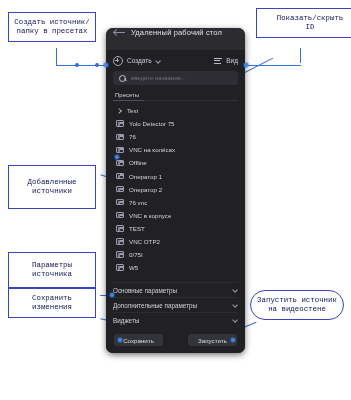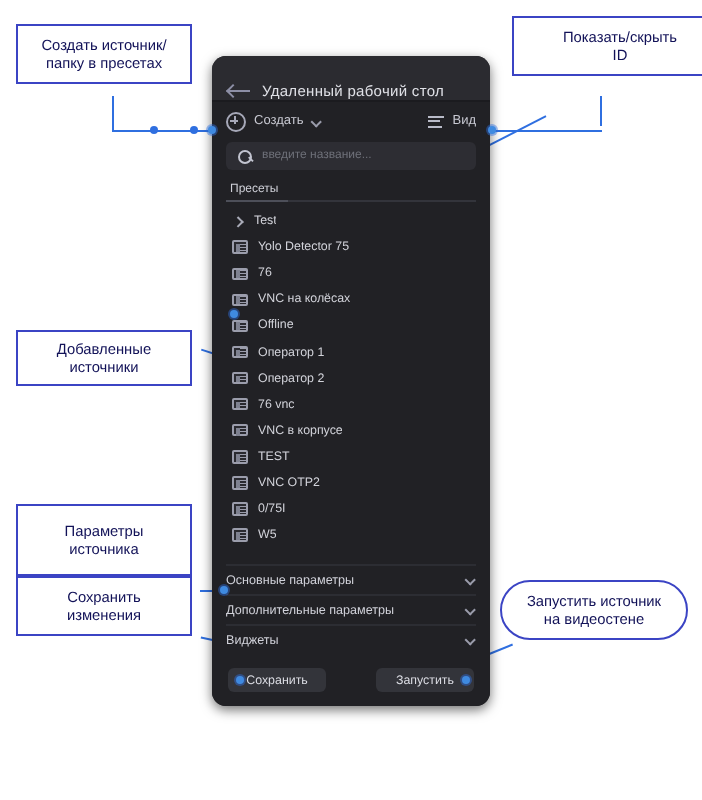--- a/index.html
+++ b/index.html
@@ -14,21 +14,21 @@
 
   
   .panel{
     position:absolute;left:106px;top:28px;width:139px;height:325px;
     background:#212125;border-radius:7px;
     box-shadow:0 2px 6px rgba(0,0,0,.55);
     overflow:hidden;display:flex;flex-direction:column;
   }
   .titlebar{
     height:22px;flex:0 0 22px;background:#2b2b30;
-    display:flex;align-items:flex-end;gap:6px;padding:0 8px;
+    display:flex;align-items:flex-start;gap:6px;padding:0 8px;
     border-bottom:1px solid #1b1b1f;
   }
   .back-ico{width:11px;height:9px;flex:0 0 11px;position:relative;}
   .back-ico:before{content:"";position:absolute;left:0;top:4px;width:11px;height:1px;background:#8d8fa6;}
   .back-ico:after{content:"";position:absolute;left:0;top:1.5px;width:4px;height:4px;
      border-left:1px solid #8d8fa6;border-bottom:1px solid #8d8fa6;transform:rotate(45deg);}
   .title-text{color:#dfe0e6;font-size:7.5px;letter-spacing:.15px;white-space:nowrap;}
 
   .toolbar{
     height:19px;flex:0 0 19px;display:flex;align-items:center;
@@ -92,21 +92,21 @@
     display:flex;align-items:center;justify-content:center;gap:3px;
     padding:0 6px;box-sizing:border-box;
   }
   .btn span{color:#dcdde4;font-size:6.2px;white-space:nowrap;}
 
   
   .callout{
     position:absolute;background:#fff;border:1px solid #3b44c4;
     color:#121258;font-size:7.4px;line-height:9.4px;text-align:center;
     display:flex;align-items:center;justify-content:center;
-    padding:2px 3px;box-sizing:border-box;
+    padding:2px 3px;box-sizing:border-box;font-family:Liberation Mono, monospace;
   }
   .lead{position:absolute;background:#2f6fe0;}
   .dot{position:absolute;width:4px;height:4px;border-radius:50%;background:#2f6fe0;}
   .dotw{position:absolute;width:4px;height:4px;border-radius:50%;background:#3f8ae0;
     box-shadow:0 0 0 1px rgba(47,111,224,.45);}
 </style>
 </head>
 <body>
 
 <div id="root">
@@ -257,21 +257,21 @@
   <div class="dotw" style="left:115px;top:155px;"></div>
   <div class="dotw" style="left:110px;top:293px;"></div>
   <div class="dotw" style="left:118px;top:338px;"></div>
   <div class="dotw" style="left:231px;top:338px;"></div>
 
   <div class="callout" style="left:8px;top:12px;width:88px;height:30px;">Создать источник/<br>папку в пресетах</div>
 
   <div class="callout" style="left:256px;top:8px;width:108px;height:30px;">Показать/скрыть<br>ID</div>
 
 
-  <div class="callout" style="left:8px;top:165px;width:88px;height:28px;">Добавленные<br>источники</div>
+  <div class="callout" style="left:8px;top:165px;width:88px;height:44px;">Добавленные<br>источники</div>
 
   <div class="callout" style="left:8px;top:252px;width:88px;height:36px;">Параметры<br>источника</div>
 
   <div class="callout" style="left:8px;top:288px;width:88px;height:30px;">Сохранить<br>изменения</div>
 
   <div class="callout" style="left:250px;top:290px;width:94px;height:30px;border-radius:15px;">Запустить источник<br>на видеостене</div>
 
 </div>
 
 </body></html>

